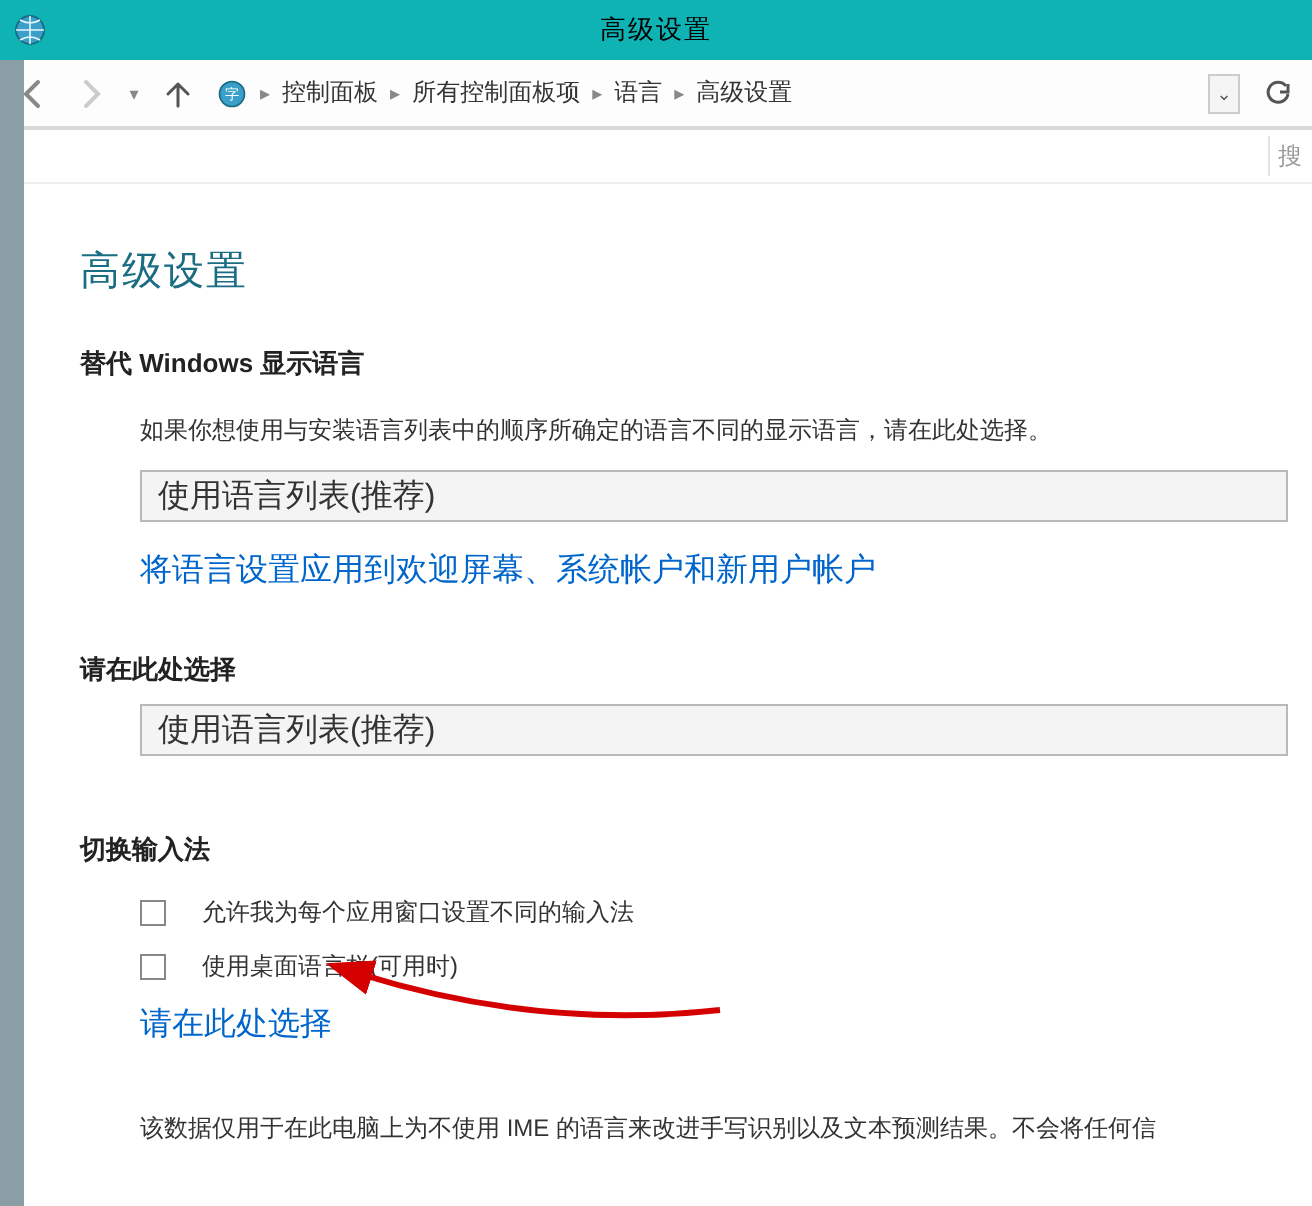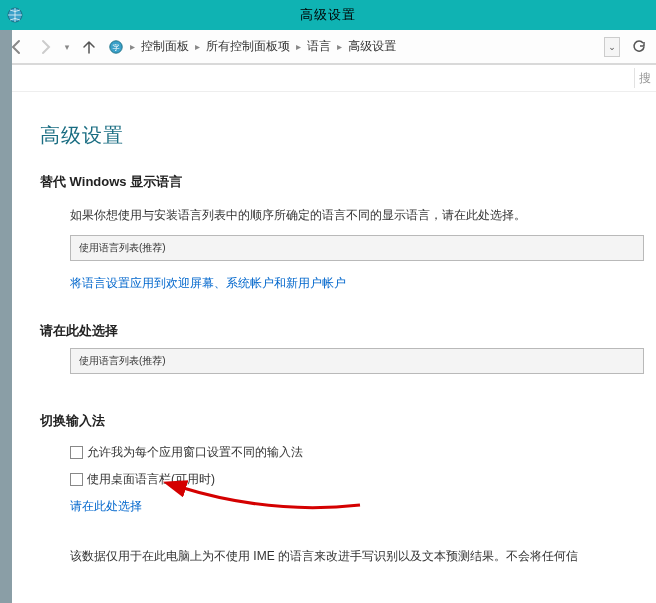--- a/index.html
+++ b/index.html
@@ -103,37 +103,37 @@
     font-family: Liberation Mono, monospace;
   }
   .select-box {
     margin: 0 0 14px 30px;
     height: 26px;
     border: 1px solid #b9b9b9;
     background: #f4f4f4;
     display: flex;
     align-items: center;
     padding: 0 8px;
-    font-size: 10px;
+    font-size: 16px;
     color: #333;
     width: auto;
     max-width: 600px;
   }
   .link {
     color: #0066cc;
     margin: 0 0 24px 30px;
     display: inline-block;
     cursor: pointer;
-    font-size:12px;
+    font-size:16px;
   }
   .checkbox-row {
     margin: 0 0 10px 30px;
     display: flex;
     align-items: center;
-    gap: 4px;
+    gap: 18px;
     font-size: 12px;
   }
   .cb {
     width: 13px; height: 13px; border:1px solid #888; background:#fff;
   }
   .arrow-annot {
     position: absolute;
     pointer-events: none;
   }
   .arrow-annot svg { overflow:visible; }

